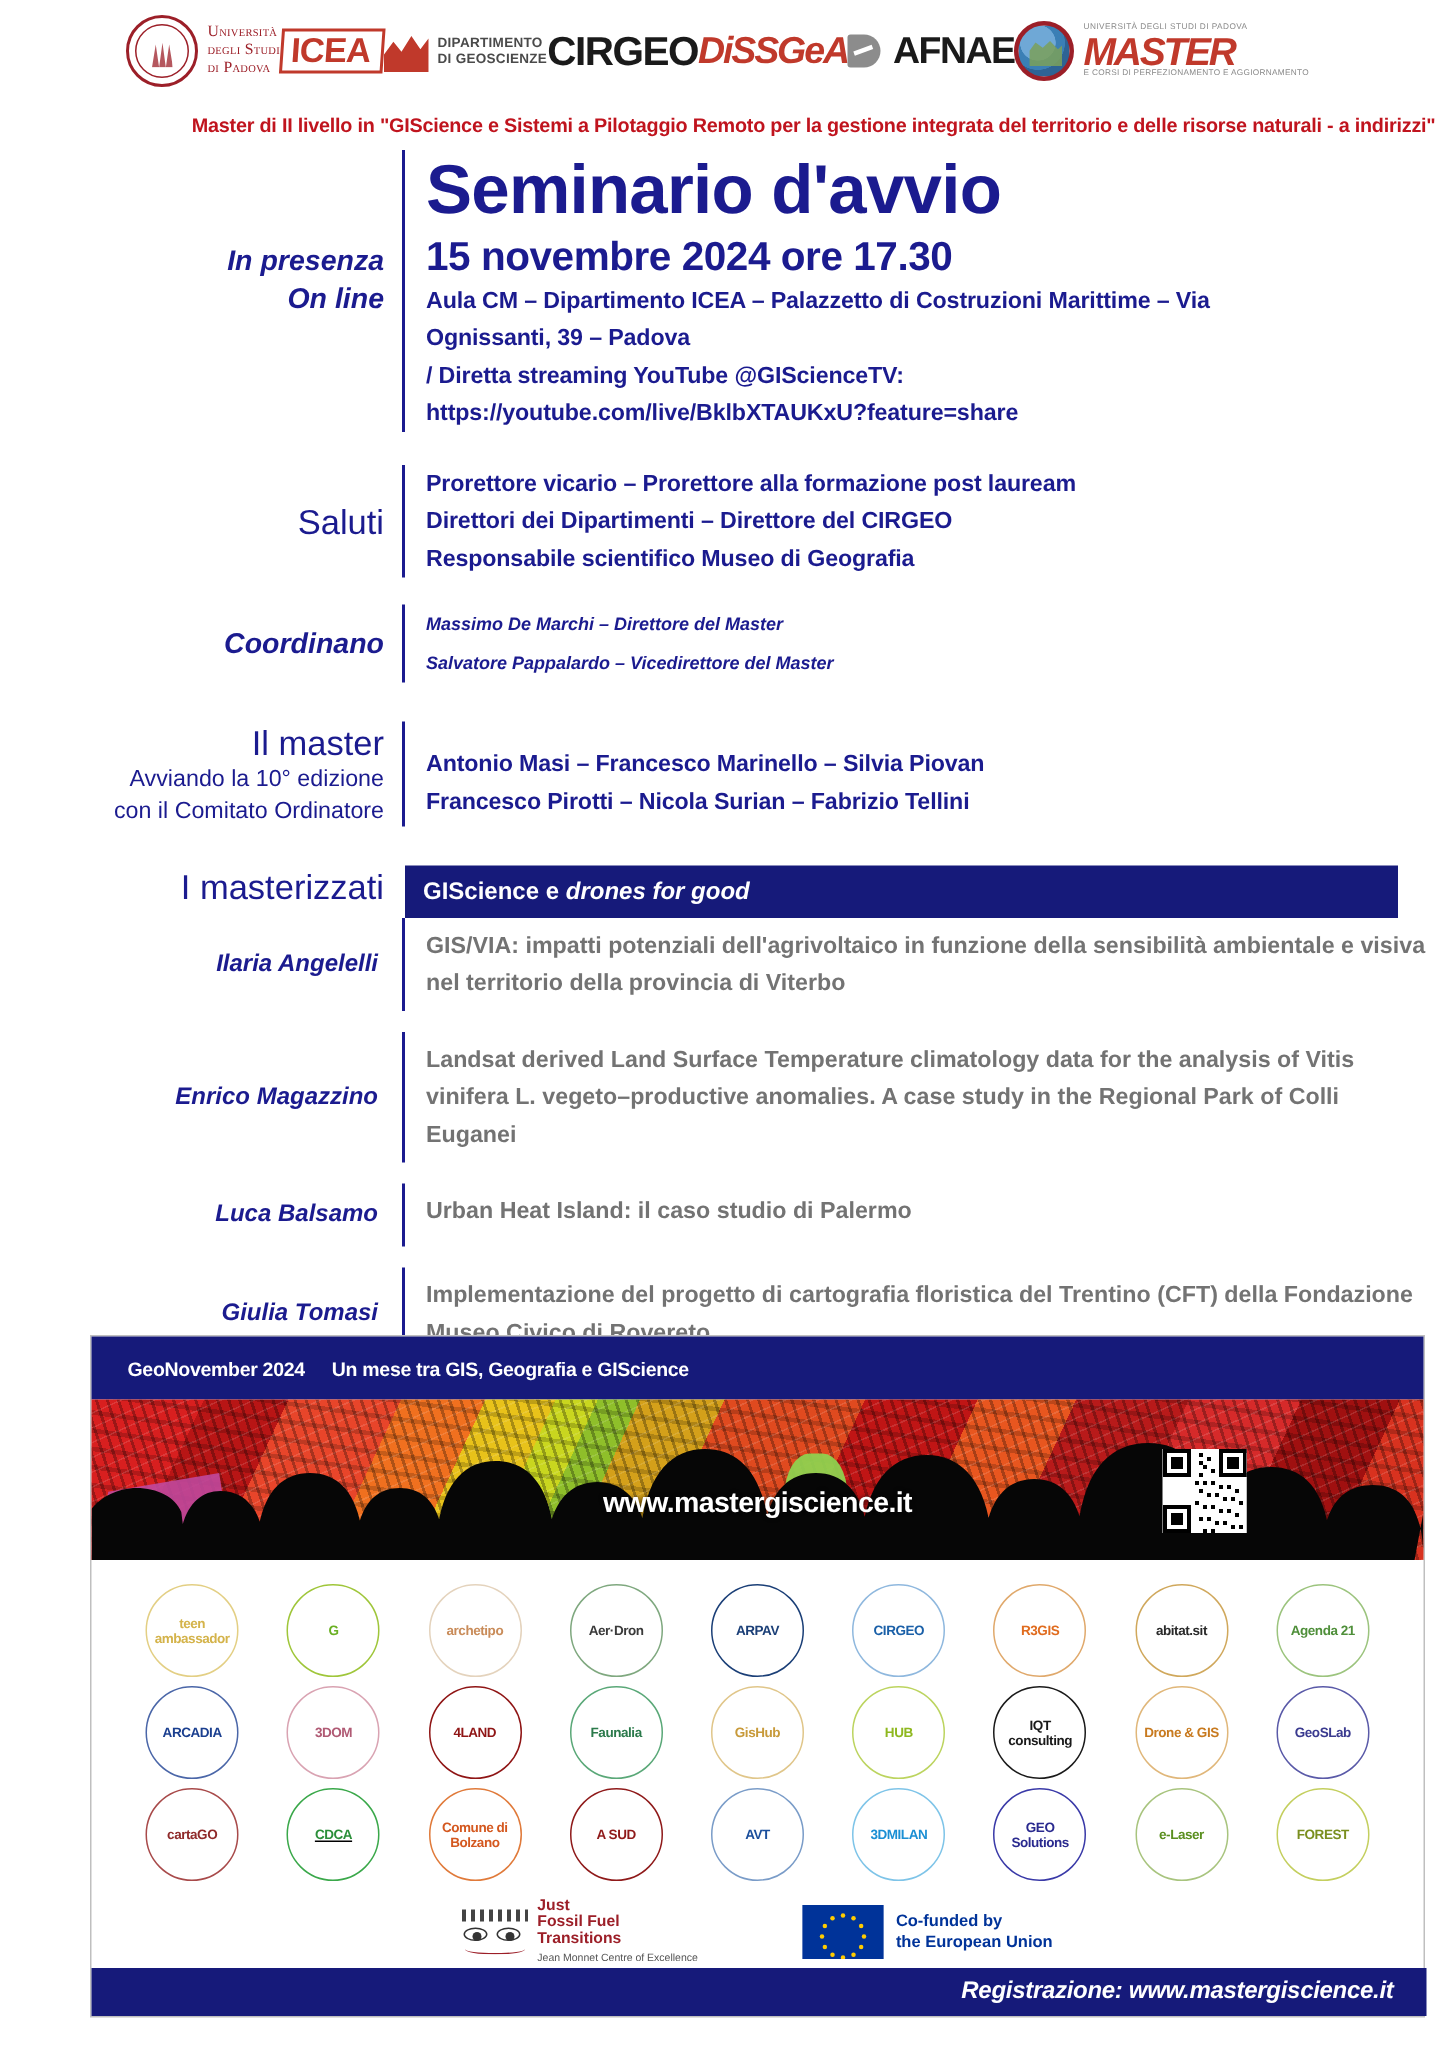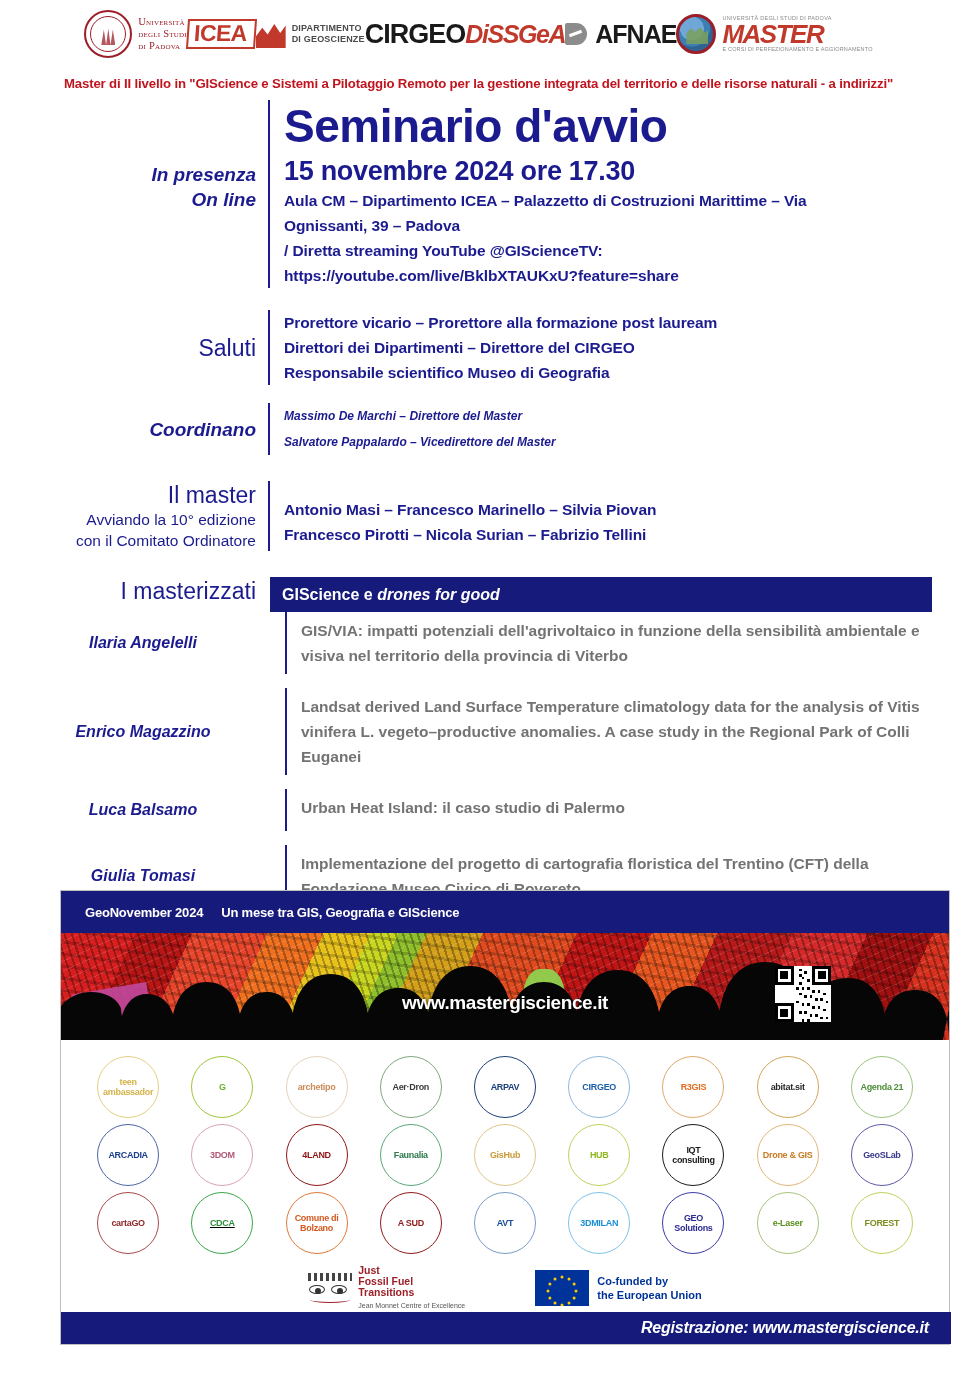--- a/index.html
+++ b/index.html
@@ -69,21 +69,21 @@
     background:#7ba05b;opacity:.85;
     clip-path:polygon(0 40%,18% 8%,40% 28%,62% 2%,86% 34%,100% 18%,100% 100%,0 100%);
   }
   .master-word { line-height:1; }
   .master-word .top { font-size:5.5px;color:#8a8a8a;letter-spacing:.3px;white-space:nowrap; }
   .master-word .mid { font-size:26px;font-weight:800;color:#c0392b;letter-spacing:-1.5px;font-style:italic; }
   .master-word .bot { font-size:5.5px;color:#8a8a8a;letter-spacing:.2px;white-space:nowrap; }
 
   
   .red-subtitle {
-    position:absolute; left:0; top:76px; width:957px; text-align:center;
+    position:absolute; left:0; top:76px; width:957px; text-align:right;
     color:#c0141e; font-size:13.2px; font-weight:700; letter-spacing:-.15px;
     white-space:nowrap;
   }
 
   
   .content { position:absolute; left:0; top:100px; width:957px; }
 
   .row { display:flex; width:957px; }
   .lbl {
     width:268px; flex:0 0 268px; text-align:right;
@@ -114,22 +114,22 @@
   
   .blue-bar {
     background:#161a7a; color:#ffffff;
     font-size:16px; font-weight:700; line-height:30px;
     padding:3px 0 2px 12px; margin-left:0; width:662px;
   }
   .blue-bar em { font-style:italic; }
 
   .talk-row { display:flex; width:957px; align-items:center; }
   .talk-name {
-    width:268px; flex:0 0 268px; text-align:center; padding-right:16px;
-    color:#1b1b8f; font-style:italic; font-weight:700; font-size:16px; line-height:24px;margin-left:17px;
+    width:268px; flex:0 0 268px; text-align:right; padding-right:16px;
+    color:#1b1b8f; font-style:italic; font-weight:700; font-size:16px; line-height:24px;
   }
   .talk-title {
     flex:1 1 auto; padding-left:14px; color:#737373;
     border-left:2px solid #1b1b8f;
     font-size:15.5px; font-weight:700; line-height:25px;
     padding-top:6px; padding-bottom:6px; min-height:42px;
   }
 
   
   .geopanel {

